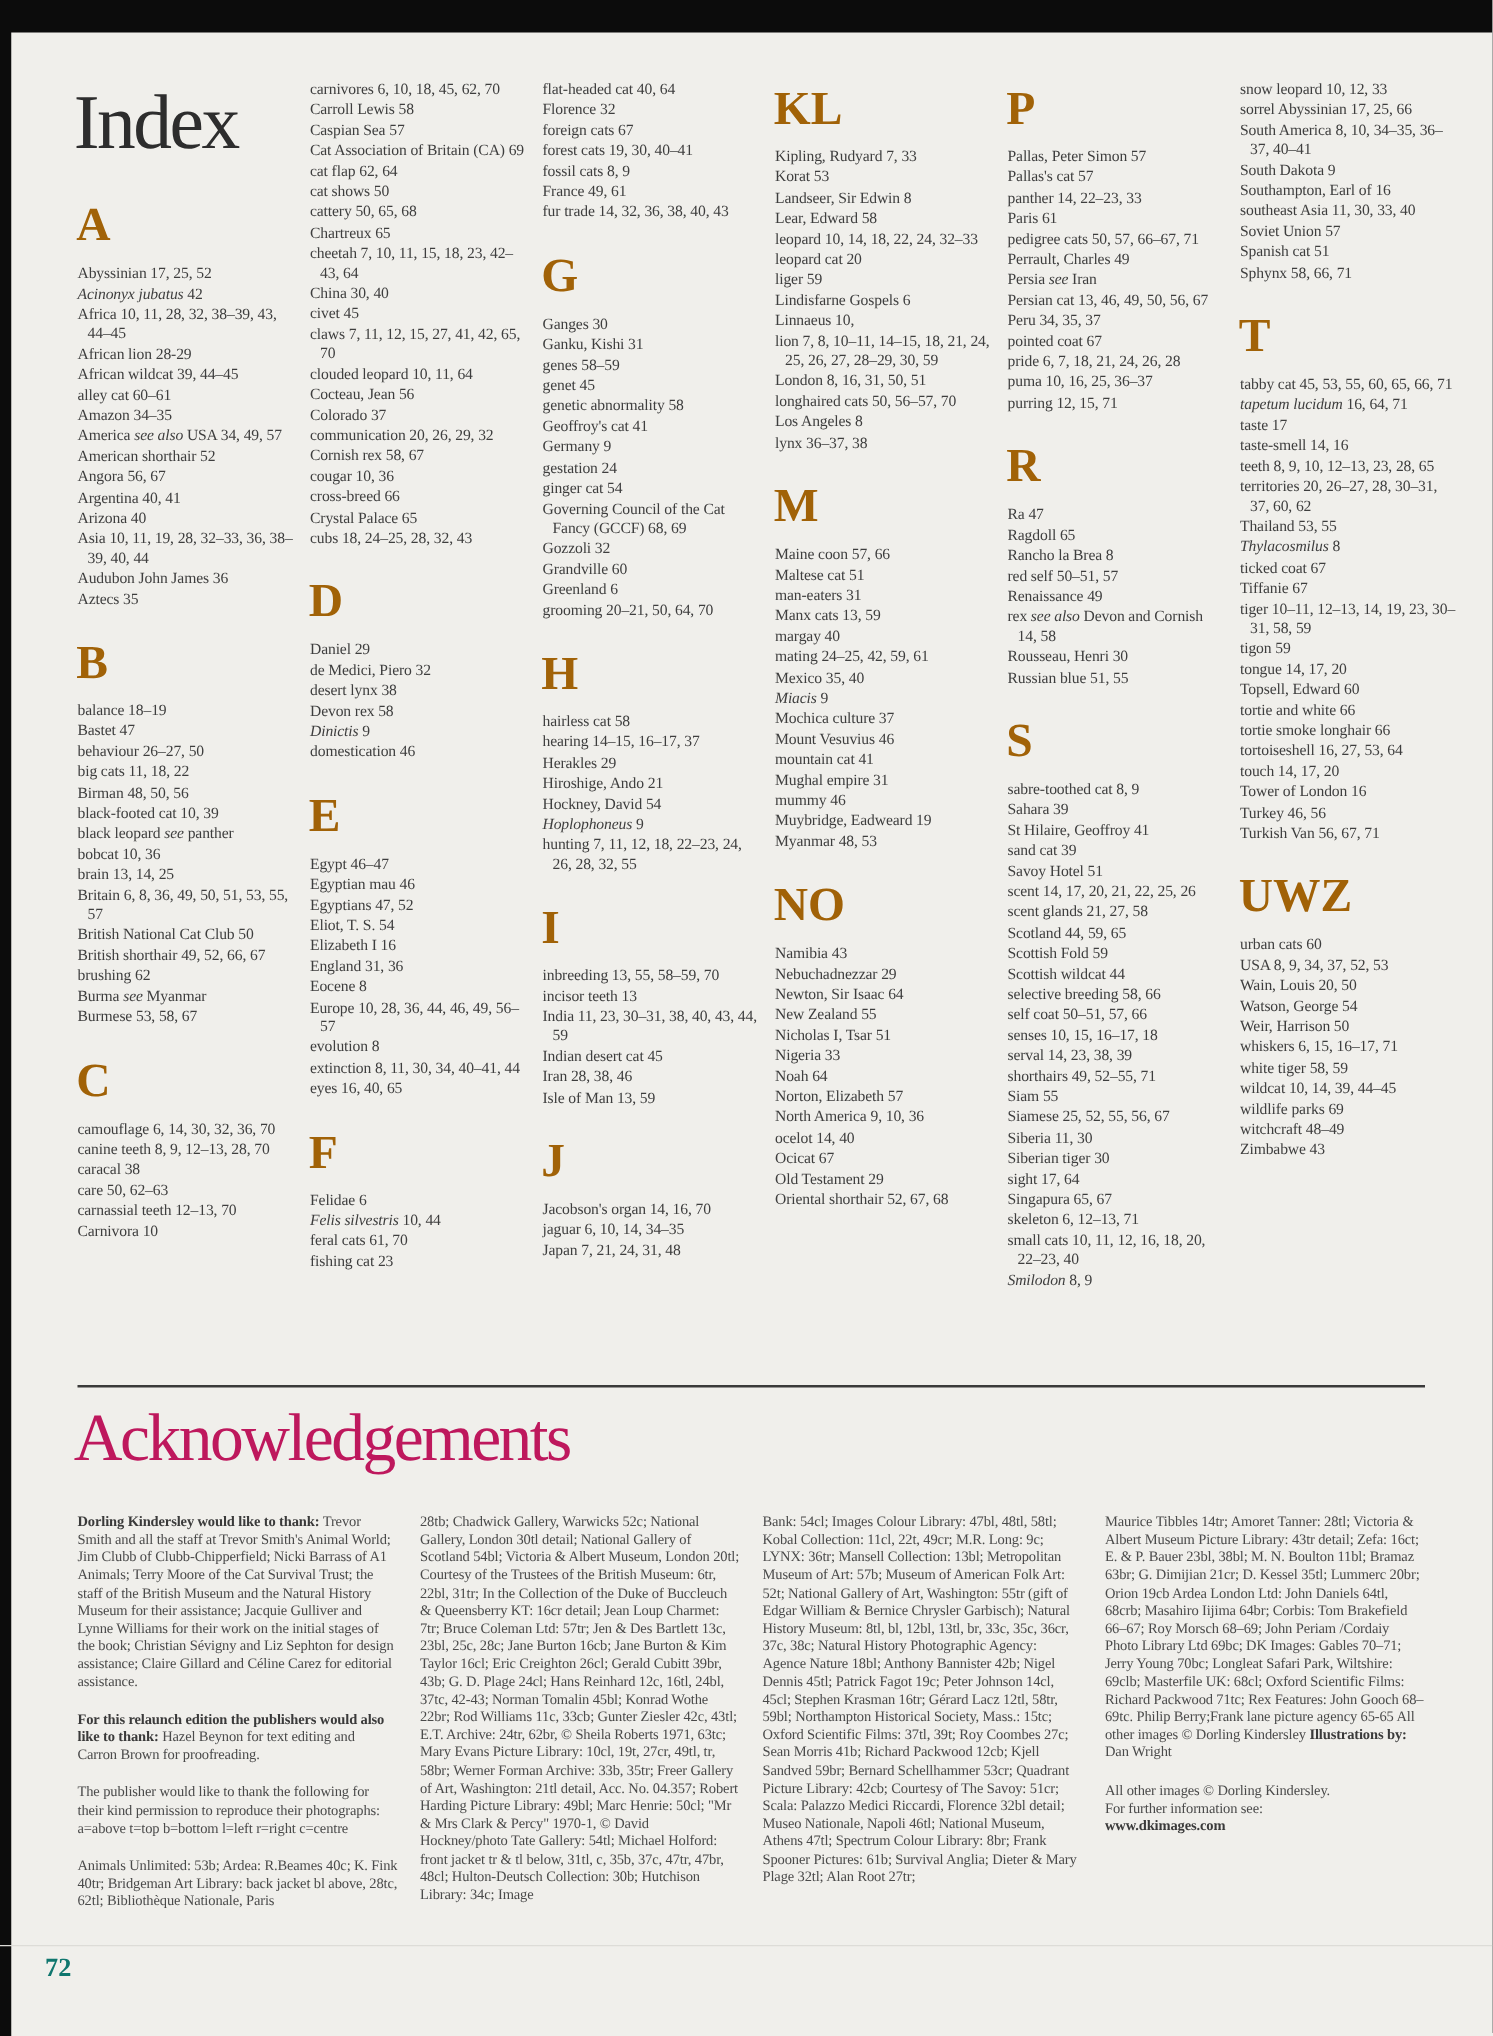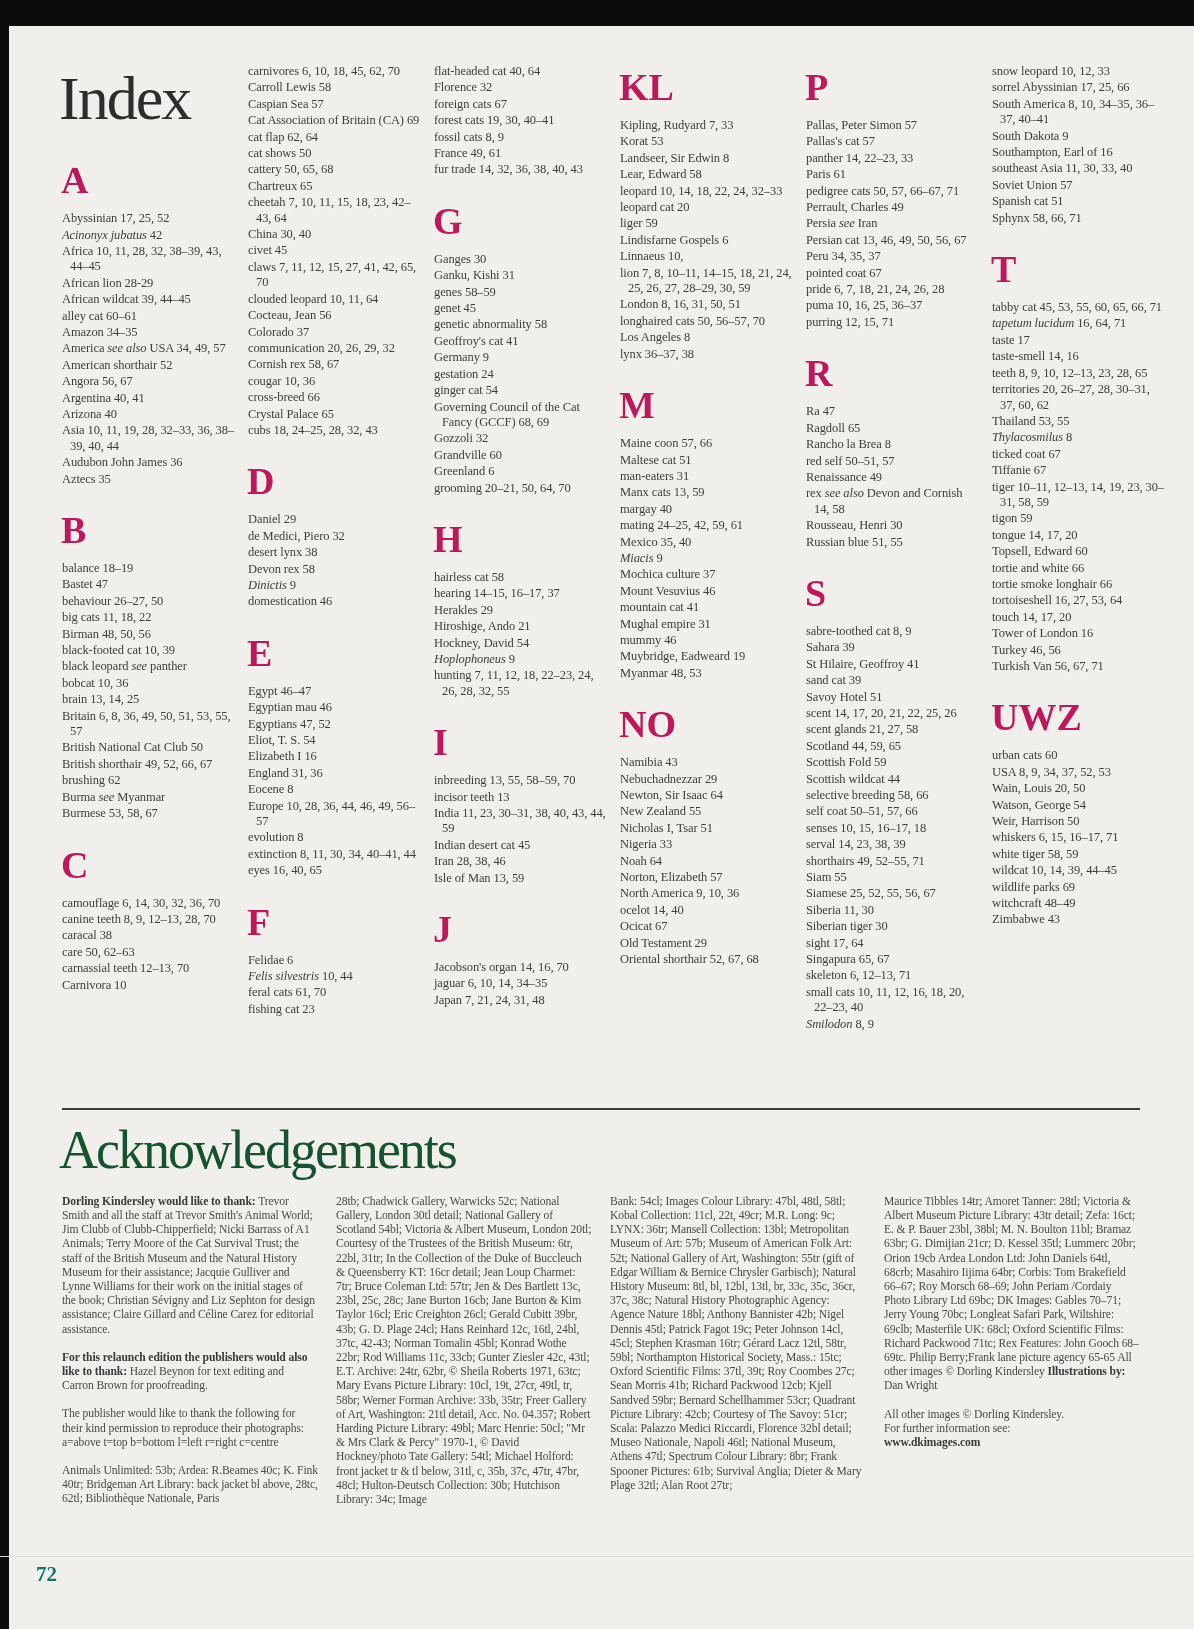--- a/index.html
+++ b/index.html
@@ -6,34 +6,34 @@
   .page{position:relative;width:1194px;height:1629px;background:#f0efeb;overflow:hidden;
         font-family:Liberation Serif, serif;color:#3e3e3e;}
   .edge-top{position:absolute;left:0;top:0;width:100%;height:26px;background:#0c0c0c;}
   .edge-left{position:absolute;left:0;top:0;width:9px;height:100%;background:#0c0c0c;}
 
   
   .index-grid{position:absolute;left:62px;top:64px;width:1104px;display:flex;gap:12px;}
   .index-col{width:174px;flex:0 0 174px;}
   .index-title{font-size:62px;line-height:1.05;letter-spacing:-2px;color:#2d2d2d;
                margin:2px 0 30px -3px;font-weight:normal;}
-  .letter{font-size:38px;font-weight:bold;line-height:1;color:#be185d;margin:24px 0 12px -1px;}
+  .letter{font-size:38px;font-weight:bold;line-height:1;color:#a16207;margin:24px 0 12px -1px;}
   .index-col > .letter:first-child{margin-top:4px;}
   .entry{font-size:12.5px;line-height:15.4px;letter-spacing:-0.1px;color:#3e3e3e;
          padding-left:8px;text-indent:-8px;margin:0 0 1px;}
   .entry i{font-style:italic;}
 
   
   .ack{position:absolute;left:62px;top:1108px;width:1078px;border-top:2px solid #3a3a3a;}
-  .ack-title{font-size:54px;line-height:1.05;letter-spacing:-2px;color:#14532d;
+  .ack-title{font-size:54px;line-height:1.05;letter-spacing:-2px;color:#be185d;
              font-weight:normal;margin:12px 0 0 -3px;}
   .ack-grid{display:flex;gap:18px;margin-top:16px;}
   .ack-col{width:256px;flex:0 0 256px;}
   .ack-col p{font-size:11.6px;line-height:14.2px;letter-spacing:-0.1px;color:#4a4a4a;
-             margin:0 0 14px;}
+             margin:16px 0 14px;}
   .ack-col p b{color:#3a3a3a;}
 
   .footer-rule{position:absolute;left:0;top:1556px;width:100%;border-top:1px solid #dddcd7;}
   .page-number{position:absolute;left:36px;top:1562px;font-size:21px;font-weight:bold;color:#0f766e;}
 </style>
 </head>
 <body>
 
 <div class="page">
   <div class="edge-top"></div>

